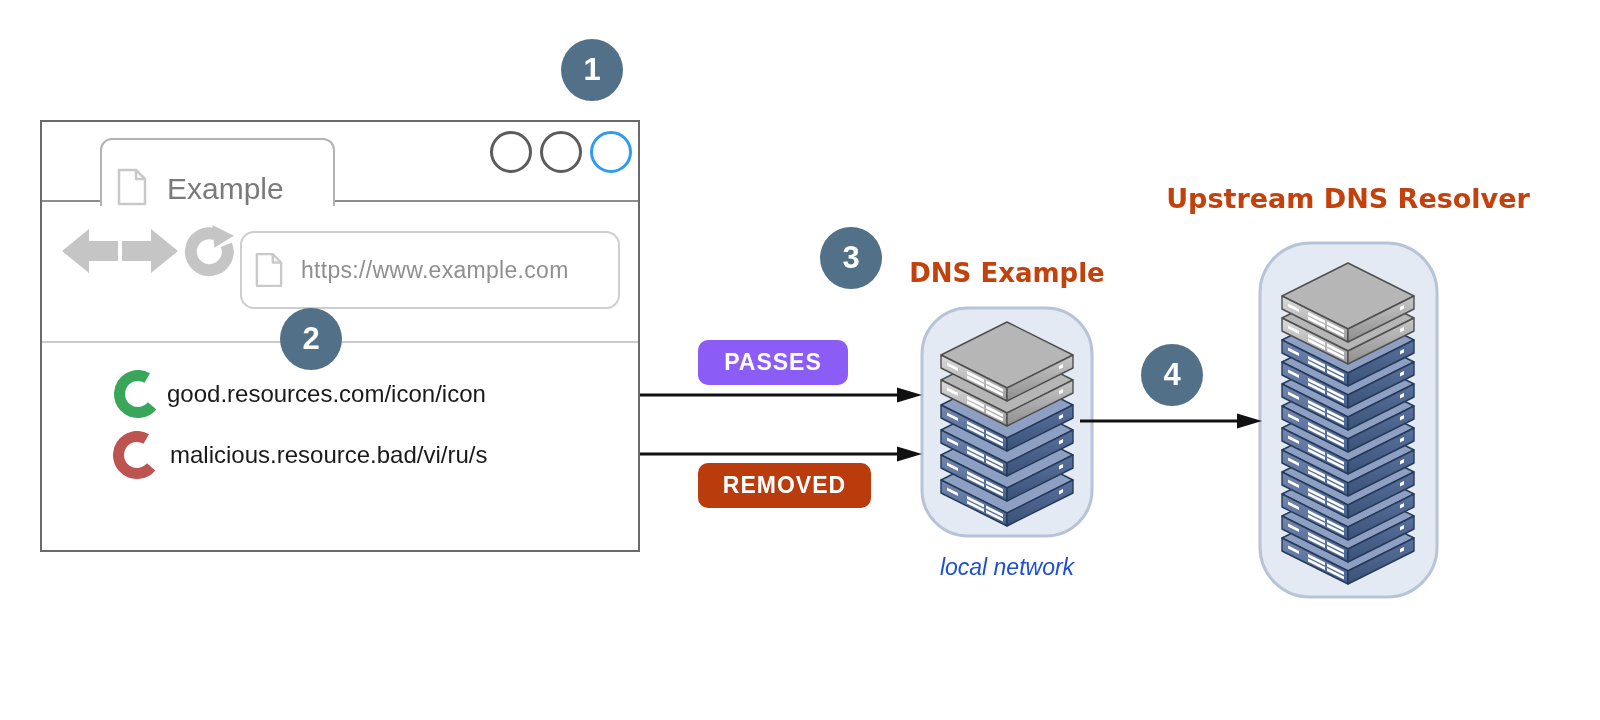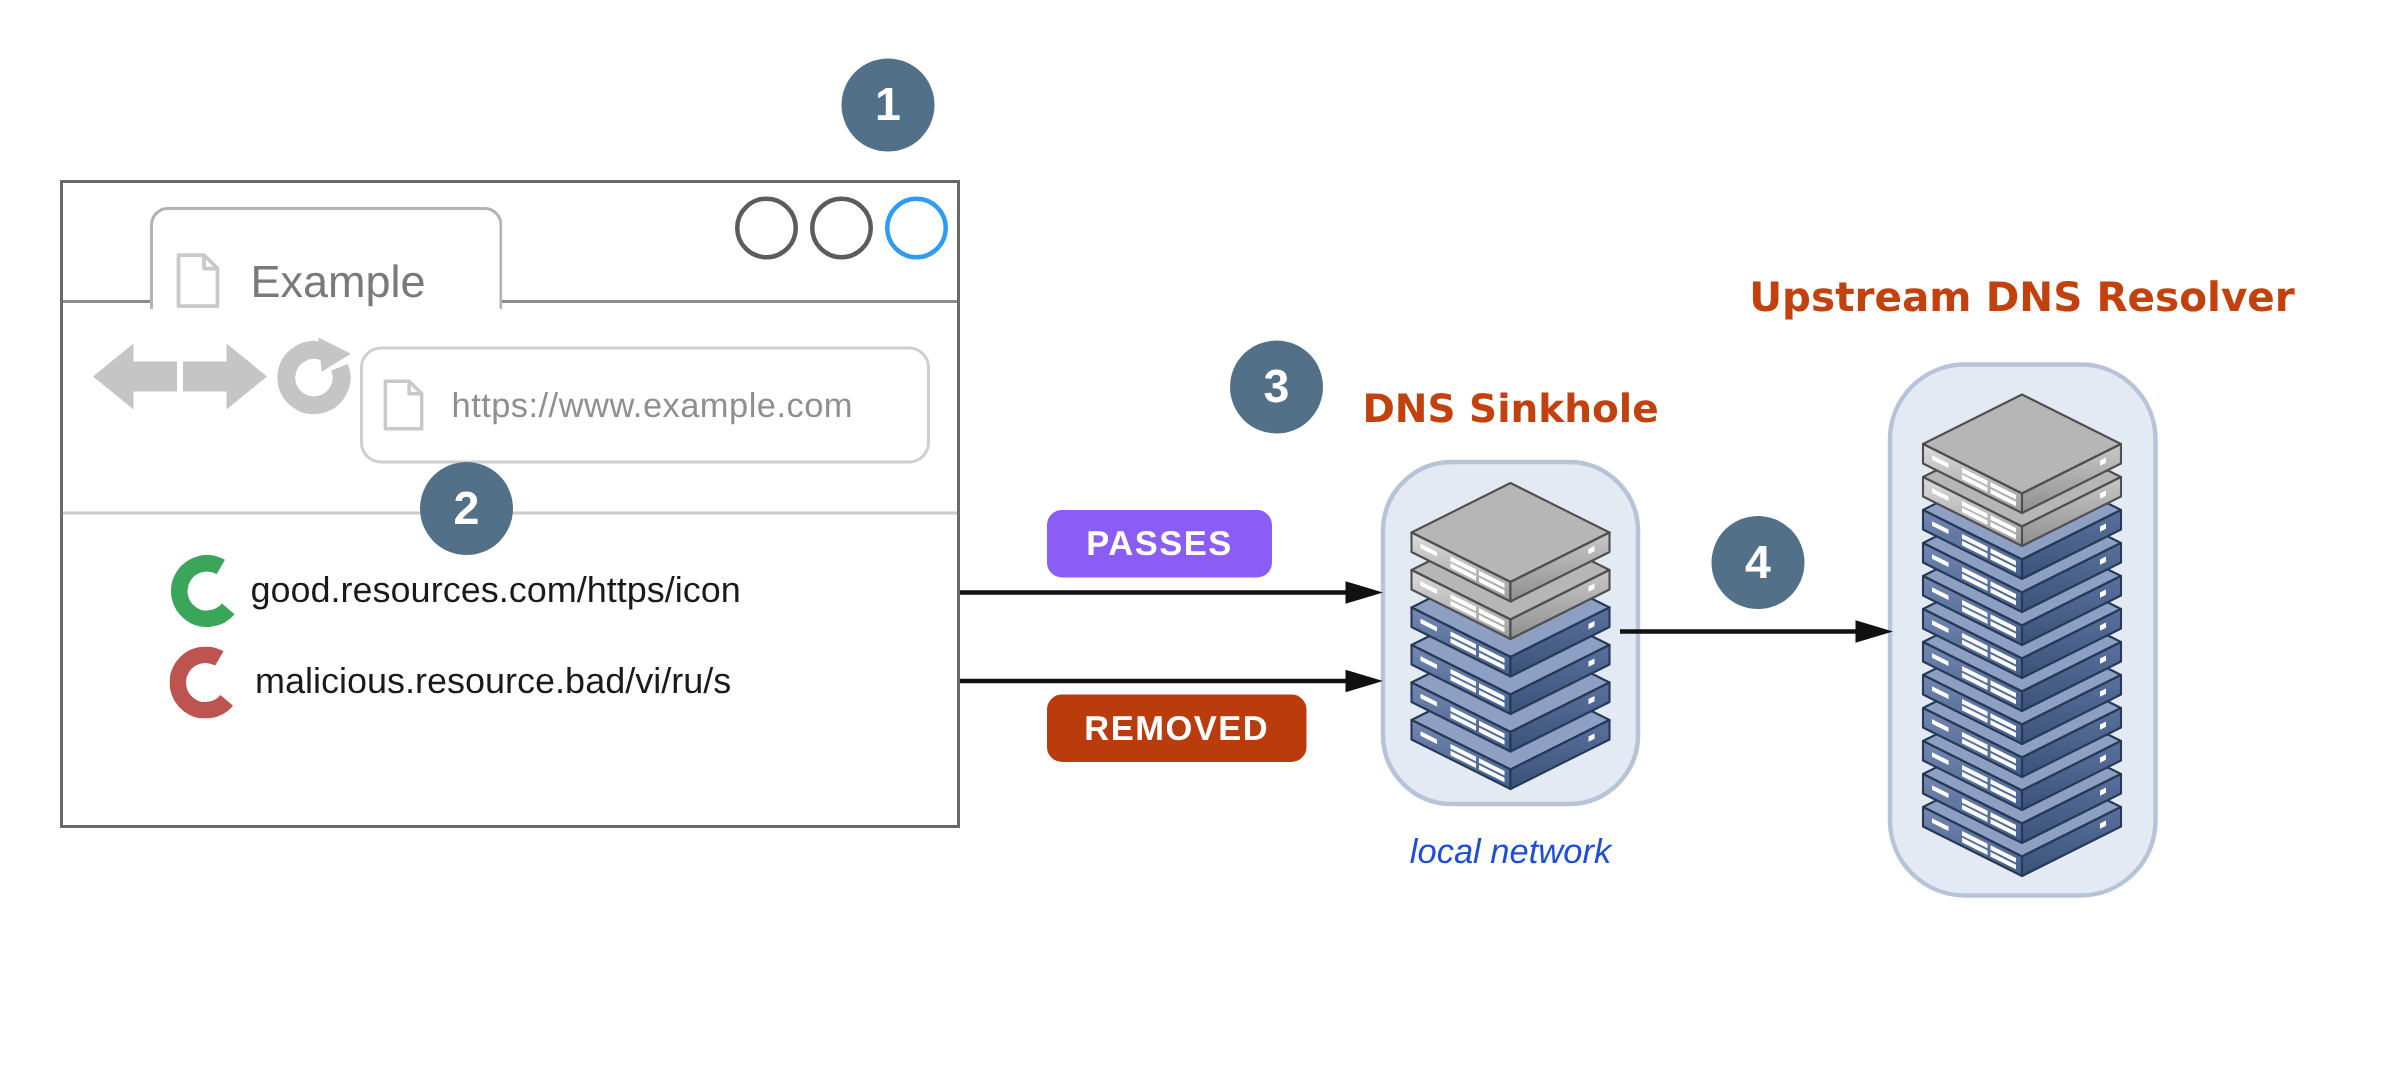--- a/index.html
+++ b/index.html
@@ -278,36 +278,36 @@
         </svg>
         <span class="url-text">https://www.example.com</span>
       </div>
     </div>
 
     <div class="content">
       <div class="req-row r1">
         <svg style="margin-left:72px" width="48" height="48" viewBox="0 0 48 48">
           <path d="M 33.25,7.98 A 18.5 18.5 0 1 0 38.17,35.89" fill="none" stroke-width="11" stroke="#3aa65a"></path>
         </svg>
-        <span class="req-label" style="margin-left:5px">good.resources.com/https/icon</span>
+        <span class="req-label" style="margin-left:5px">good.resources.com/icon/icon</span>
       </div>
       <div class="req-row r2">
         <svg style="margin-left:71px" width="48" height="48" viewBox="0 0 48 48">
           <path d="M 33.25,7.98 A 18.5 18.5 0 1 0 38.17,35.89" fill="none" stroke-width="11" stroke="#bd5450"></path>
         </svg>
         <span class="req-label" style="margin-left:9px">malicious.resource.bad/vi/ru/s</span>
       </div>
     </div>
   </div>
 
   <div class="step-badge" style="left: 561px; top: 39px; background: rgb(83, 112, 137);">1</div>
   <div class="step-badge" style="left: 280px; top: 308px; background: rgb(83, 112, 137);">2</div>
   <div class="step-badge" style="left: 820px; top: 227px; background: rgb(83, 112, 137);">3</div>
   <div class="step-badge" style="left: 1141px; top: 344px; background: rgb(83, 112, 137);">4</div>
 
   <div class="pill" id="pill-passes" style="left: 698px; top: 340px; width: 150px; background: #8b5cf6;">PASSES</div>
   <div class="pill" id="pill-removed" style="left: 698px; top: 463px; width: 173px; background: rgb(186, 59, 12);">REMOVED</div>
 
-  <div class="node-label" style="left:887px;top:258px;width:240px">DNS Sinkhole</div>
+  <div class="node-label" style="left:887px;top:258px;width:240px">DNS Example</div>
   <div class="node-caption" style="left:887px;top:554px;width:240px">local network</div>
   <div class="node-label" style="left:1148px;top:183px;width:400px;font-size:27px">Upstream DNS Resolver</div>
 
 </div>
 
 </body></html>

